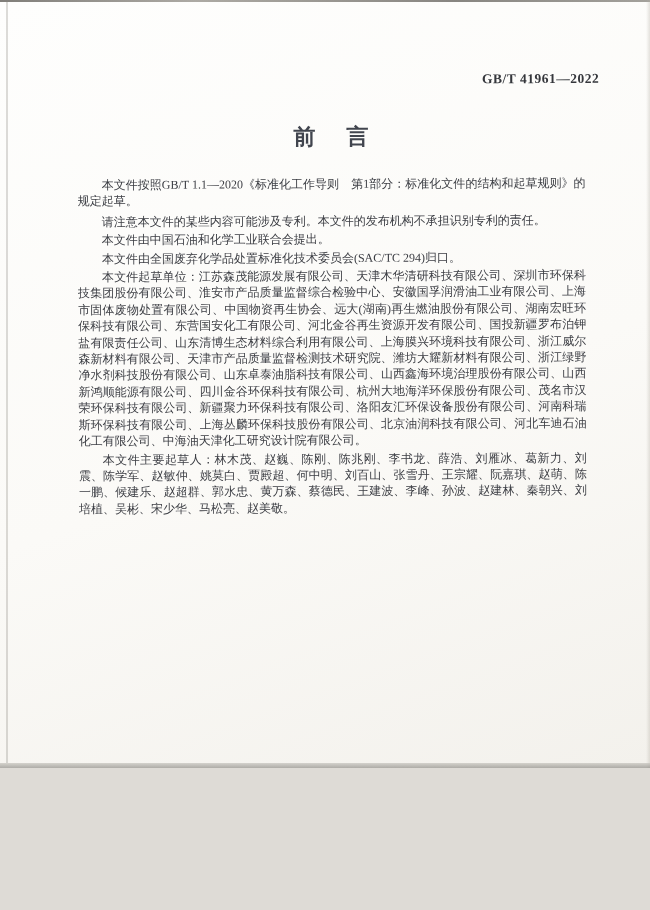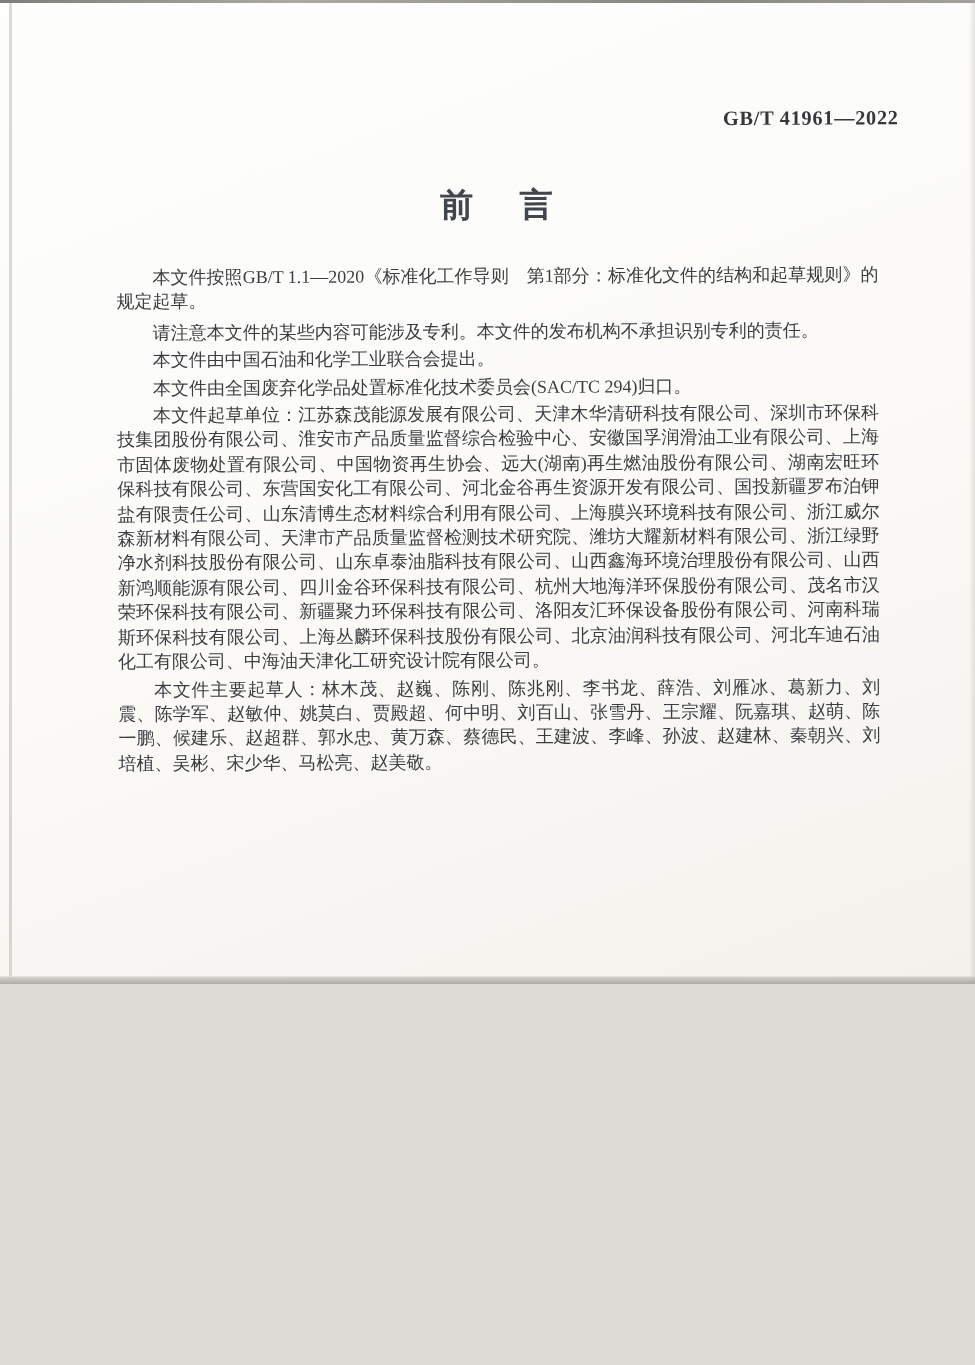--- a/index.html
+++ b/index.html
@@ -3,21 +3,21 @@
 <meta charset="utf-8">
 <style>
   html, body {
     margin: 0;
     padding: 0;
     background: #dedbd6;
   }
   .scan {
     position: relative;
     width: 650px;
-    height: 656px;
+    height: 768px;
     overflow: hidden;
     background: linear-gradient(160deg, #fefefd 0%, #fbfaf7 55%, #f3f1ec 100%);
     font-family: "Liberation Serif", "DejaVu Serif", serif;
   }
   
   .edge-top {
     position: absolute; top: 0; left: 0; right: 0; height: 2px;
     background: linear-gradient(90deg, #4a4741, #8a867e 30%, #55524c 70%, #7d7a73);
     opacity: .7;
   }

